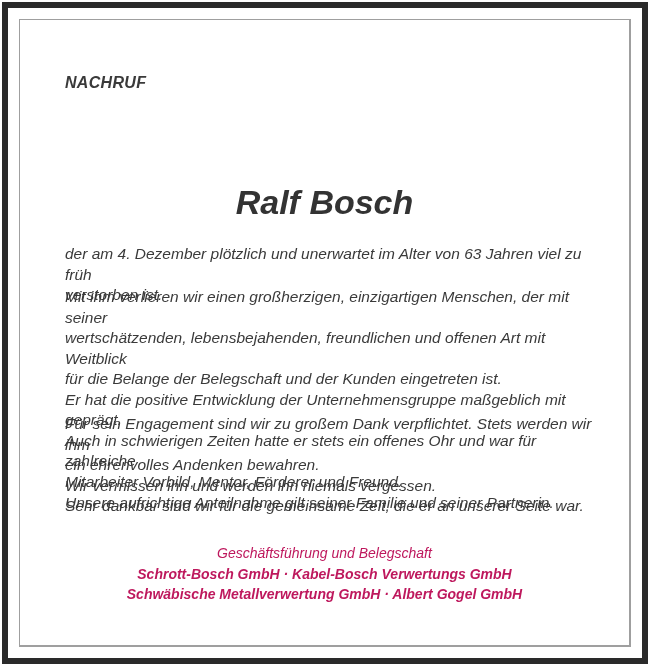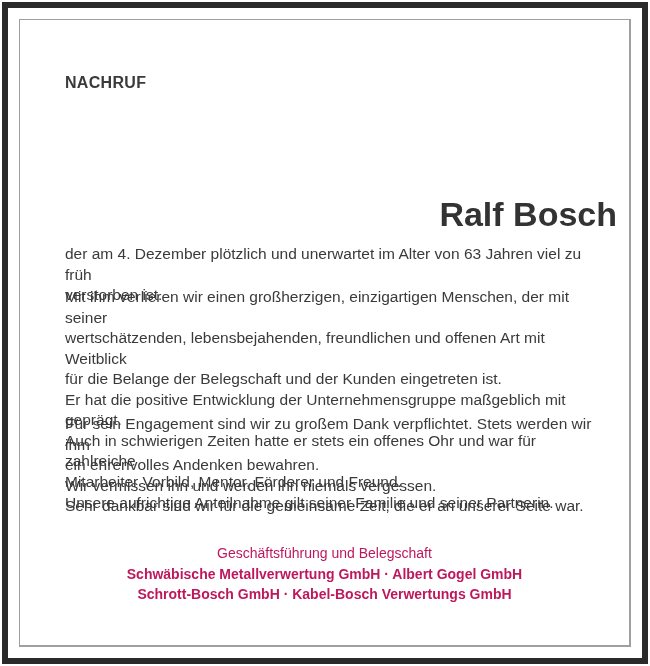--- a/index.html
+++ b/index.html
@@ -4,20 +4,21 @@
 <style>
   html, body { margin: 0; padding: 0; background: #ffffff; }
   .page {
     position: relative;
     width: 650px;
     height: 666px;
     background: #ffffff;
     font-family: "Liberation Sans", sans-serif;
     color: #3a3a3a;
     overflow: hidden;
+    font-style: italic;
   }
   .frame {
     position: absolute;
     inset: 2px;
     border: 6px solid #2a2a2a;
     background: #ffffff;
   }
   .inner {
     position: absolute;
     inset: 11px;
@@ -42,22 +43,22 @@
     letter-spacing: 0.3px;
     line-height: 20px;
     white-space: normal;
   }
   .intro  { top: 97px; }
   .deceased-name {
     position: absolute;
     left: 0;
     right: 0;
     top: 162px;
-    margin: 12px;
-    text-align: right;
+    margin: 0;
+    text-align: center;
     font-size: 34px;
     line-height: 40px;
     font-weight: bold;
     color: #333333;
     white-space: normal;
   }
   .para-0 { top: 224px; }
   .para-1 { top: 267px; }
   .para-2 { top: 394px; }
   .para-3 { top: 473px; }
@@ -97,19 +98,19 @@
 
       <div class="block para-2">Für sein Engagement sind wir zu großem Dank verpflichtet. Stets werden wir ihm
 ein ehrenvolles Andenken bewahren.
 Wir vermissen ihn und werden ihn niemals vergessen.
 Sehr dankbar sind wir für die gemeinsame Zeit, die er an unserer Seite war.</div>
 
       <div class="block para-3">Unsere aufrichtige Anteilnahme gilt seiner Familie und seiner Partnerin.</div>
 
       <div class="footer">
         <div class="signature">Geschäftsführung und Belegschaft</div>
+        <div class="companies">Schrott-Bosch GmbH · Kabel-Bosch Verwertungs GmbH</div>
         <div class="companies">Schwäbische Metallverwertung GmbH · Albert Gogel GmbH</div>
-        <div class="companies">Schrott-Bosch GmbH · Kabel-Bosch Verwertungs GmbH</div>
       </div>
 
     </div>
   </div>
 </div>
 
 </body></html>

